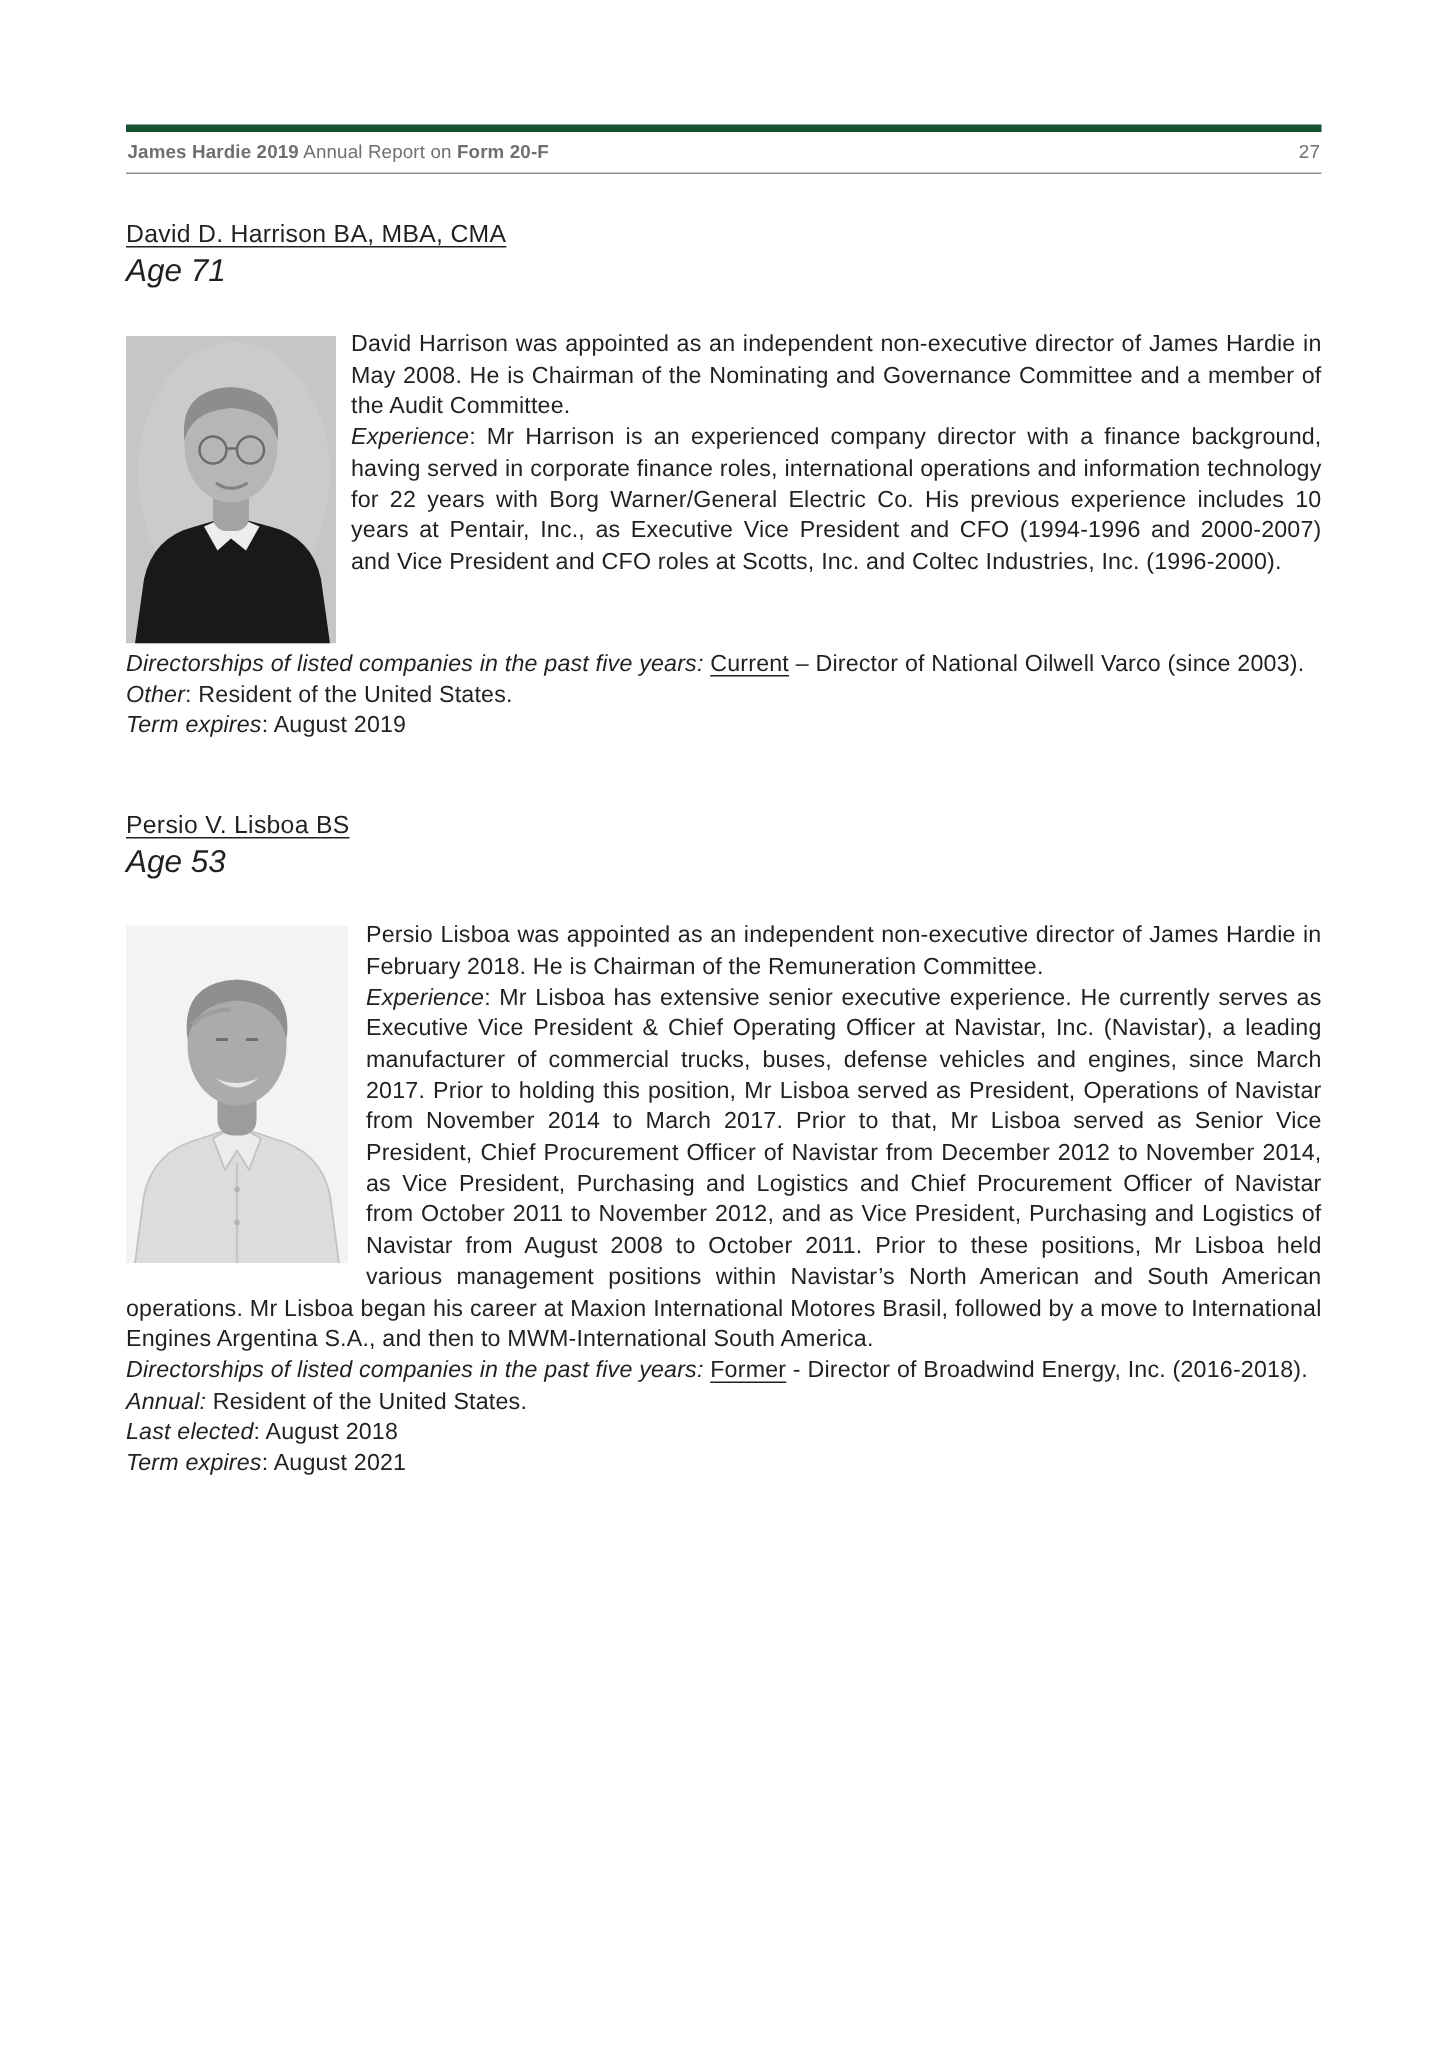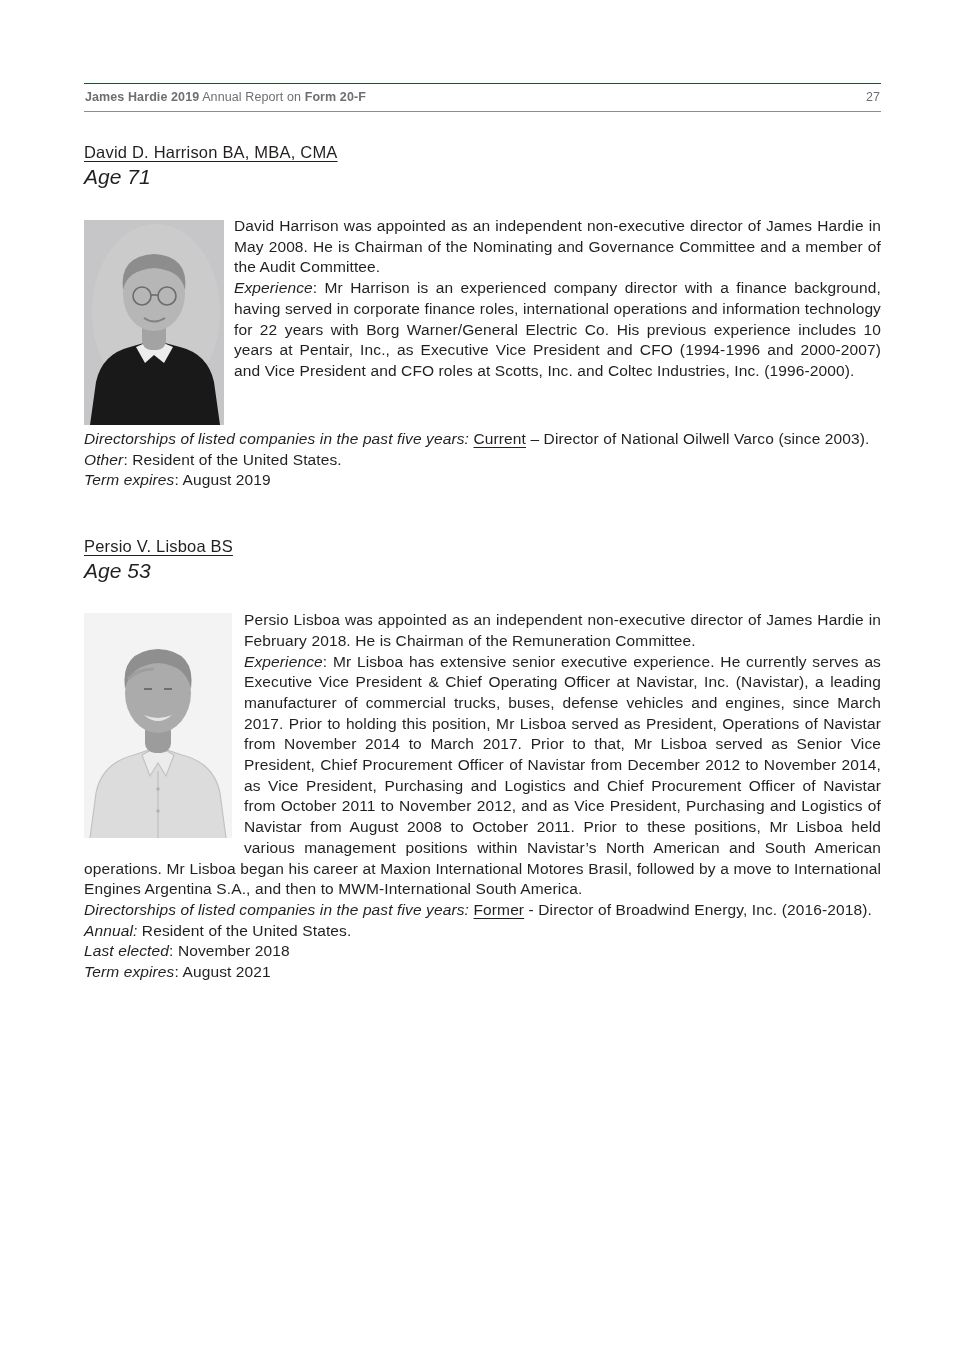--- a/index.html
+++ b/index.html
@@ -4,21 +4,21 @@
 <style>
   html,body { margin:0; padding:0; background:#ffffff; }
   body {
     width:965px; height:1365px; overflow:hidden; position:relative;
     font-family:"Liberation Sans","DejaVu Sans",sans-serif;
     color:#231f20;
     -webkit-font-smoothing:antialiased;
   }
   .page-header {
     margin:83px 84px 0 84px;
-    border-top:1px solid #14532d;
+    border-top:5px solid #14532d;
     border-bottom:1px solid #8b8d90;
     padding:6px 1px 7px 1px;
     display:flex; justify-content:space-between; align-items:center;
     font-size:12.5px; color:#6e6f72; letter-spacing:0.1px;
   }
   .hb { font-weight:bold; }
   .content { margin:0 84px; width:797px; }
   .d-name {
     margin:31px 0 0 0;
     font-size:16.5px; font-weight:normal;
@@ -110,18 +110,18 @@
 
       <p>Persio Lisboa was appointed as an independent non-executive director of James Hardie in February 2018. He is Chairman of the Remuneration Committee.</p>
 
       <p class="gap"><i class="it">Experience</i><span>: Mr Lisboa has extensive senior executive experience. He currently serves as Executive Vice President &amp; Chief Operating Officer at Navistar, Inc. (Navistar), a leading manufacturer of commercial trucks, buses, defense vehicles and engines, since March 2017. Prior to holding this position, Mr Lisboa served as President, Operations of Navistar from November 2014 to March 2017. Prior to that, Mr Lisboa served as Senior Vice President, Chief Procurement Officer of Navistar from December 2012 to November 2014, as Vice President, Purchasing and Logistics and Chief Procurement Officer of Navistar from October 2011 to November 2012, and as Vice President, Purchasing and Logistics of Navistar from August 2008 to October 2011. Prior to these positions, Mr Lisboa held various management positions within Navistar’s North American and South American operations. Mr Lisboa began his career at Maxion International Motores Brasil, followed by a move to International Engines Argentina S.A., and then to MWM-International South America.</span></p>
 
       <p class="clearp gap"><i class="it">Directorships of listed companies in the past five years:</i>
         <span class="u">Former</span><span> - Director of Broadwind Energy, Inc. (2016-2018).</span></p>
 
       <p class="gap"><i class="it">Annual:</i><span> Resident of the United States.</span></p>
 
-      <p class="gap"><i class="it">Last elected</i><span>: November 2018</span></p>
+      <p class="gap"><i class="it">Last elected</i><span>: August 2018</span></p>
       <p><i class="it">Term expires</i><span>: August 2021</span></p>
     </div>
   </section>
 
 </main>
 
 </body></html>

